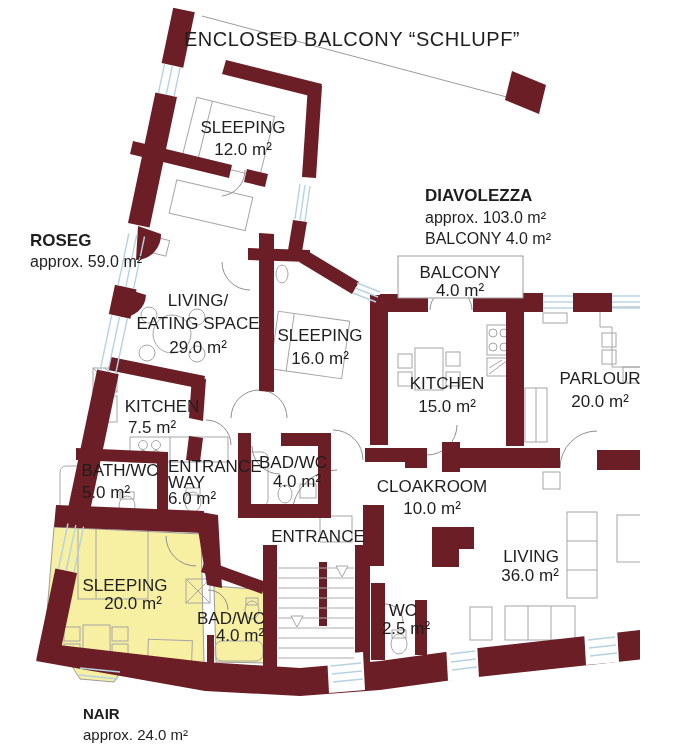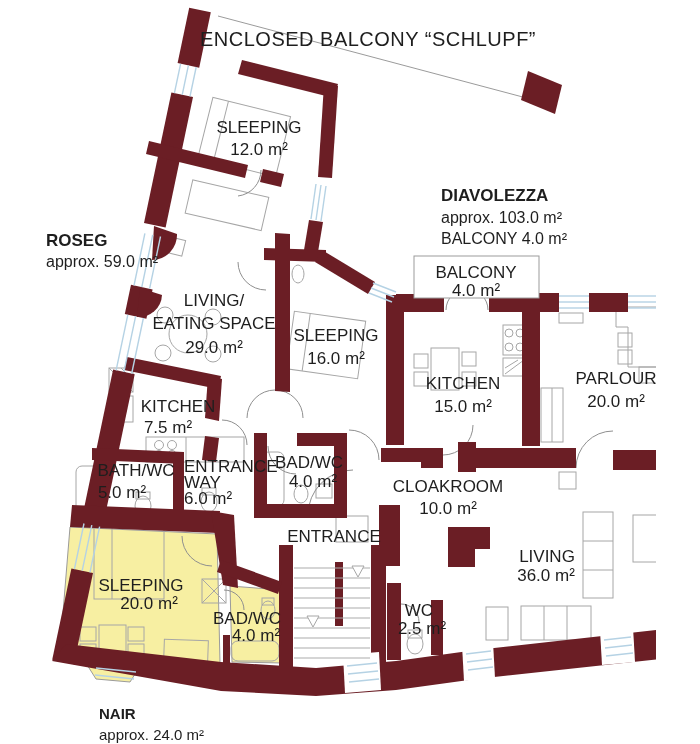--- a/index.html
+++ b/index.html
@@ -1,20 +1,20 @@
 <!DOCTYPE html>
 <html style="--wall: #6b1e25; --highlight: #f7efa2; --window: #b5d2e4; --furniture-line: #a6a6a6; --text: #1e1e1e;"><head>
 <meta charset="utf-8">
 <style>
   :root{
     --wall:#6b1e25; --highlight:#f7efa2; --window:#b5d2e4;
     --furniture-line:#a6a6a6; --text:#1e1e1e;
   }
   html,body{margin:0;padding:0;background:#fff;}
-  .stage{position:relative;width:640px;height:744px;background:#fff;overflow:hidden;padding-left:16px;}
+  .stage{position:relative;width:640px;height:744px;background:#fff;overflow:hidden;}
   svg{display:block;}
   text{font-family:"Liberation Sans",sans-serif;fill:var(--text);}
   .rm{font-size:17px;}
   .apt{font-size:17px;font-weight:bold;}
   .apt-sub{font-size:16px;}
   .apt-sm{font-size:15px;font-weight:bold;}
   .apt-sm-sub{font-size:15px;}
   .title{font-size:20px;letter-spacing:.5px;}
   .wall{fill:var(--wall);stroke:none;}
   .furn{fill:none;stroke:var(--furniture-line);stroke-width:1;}

